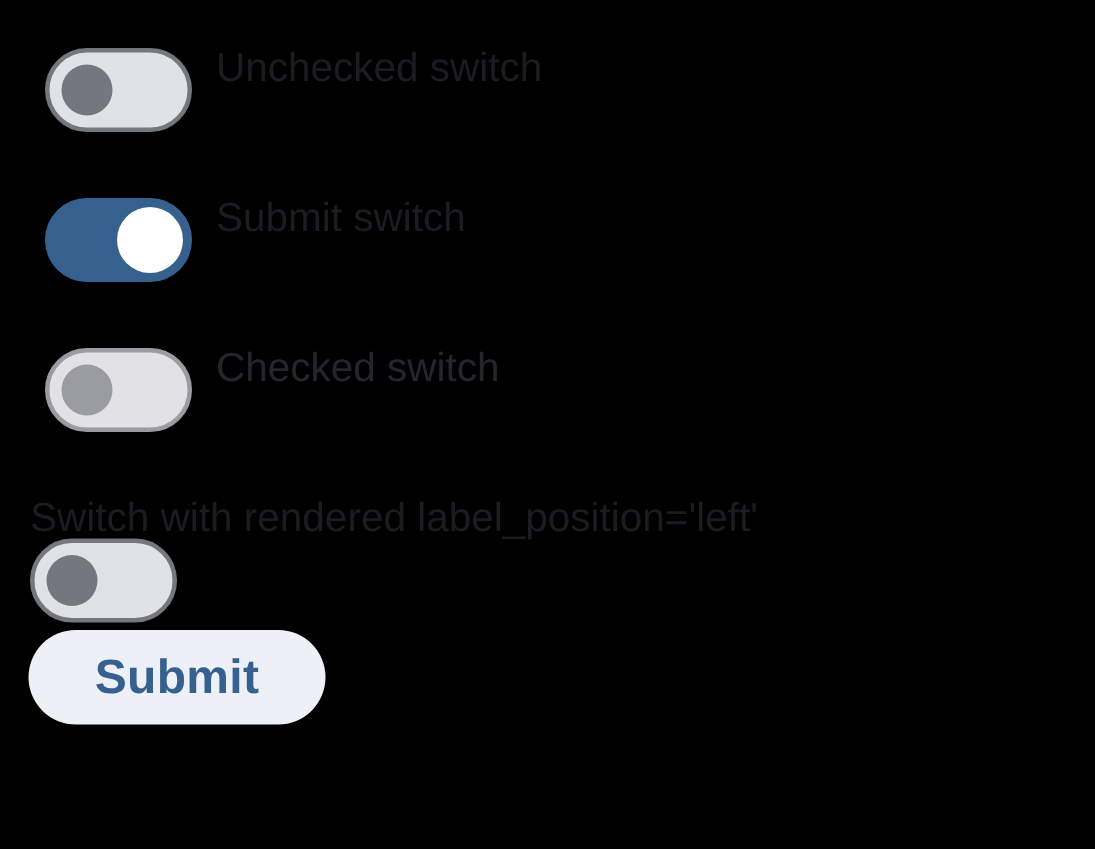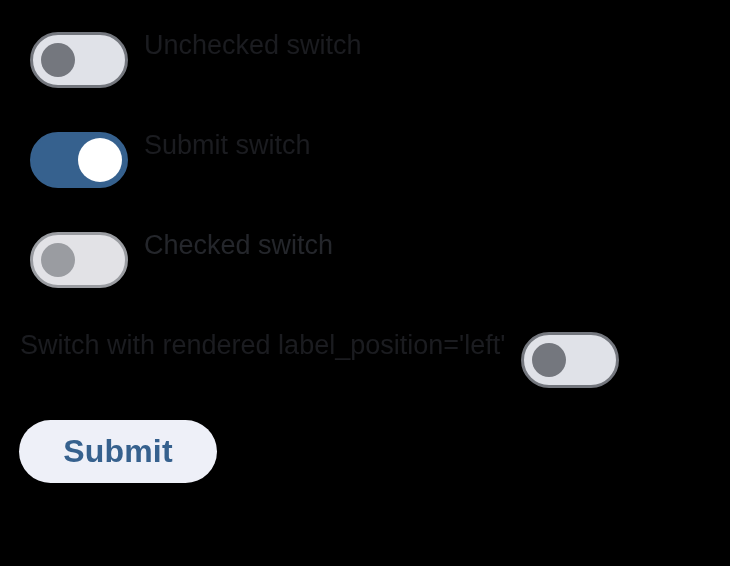--- a/index.html
+++ b/index.html
@@ -141,21 +141,21 @@
     <span class="switch-label after">Submit switch</span>
   </div>
 
   <div class="switch-row" style="left:30px; top:232px;">
     <div class="switch disabled" role="switch">
       <span class="knob"></span>
     </div>
     <span class="switch-label after muted">Checked switch</span>
   </div>
 
-  <div class="switch-row" style="left:20px; top:332px;">
+  <div class="switch-row" style="left:20px; top:332px;flex-direction:column;">
     <span class="switch-label before">Switch with rendered label_position='left'</span>
     <div class="switch off" role="switch">
       <span class="knob"></span>
     </div>
   </div>
 
   <button class="submit-button" style="left:19px; top:420px;">Submit</button>
 
 </div>
 

